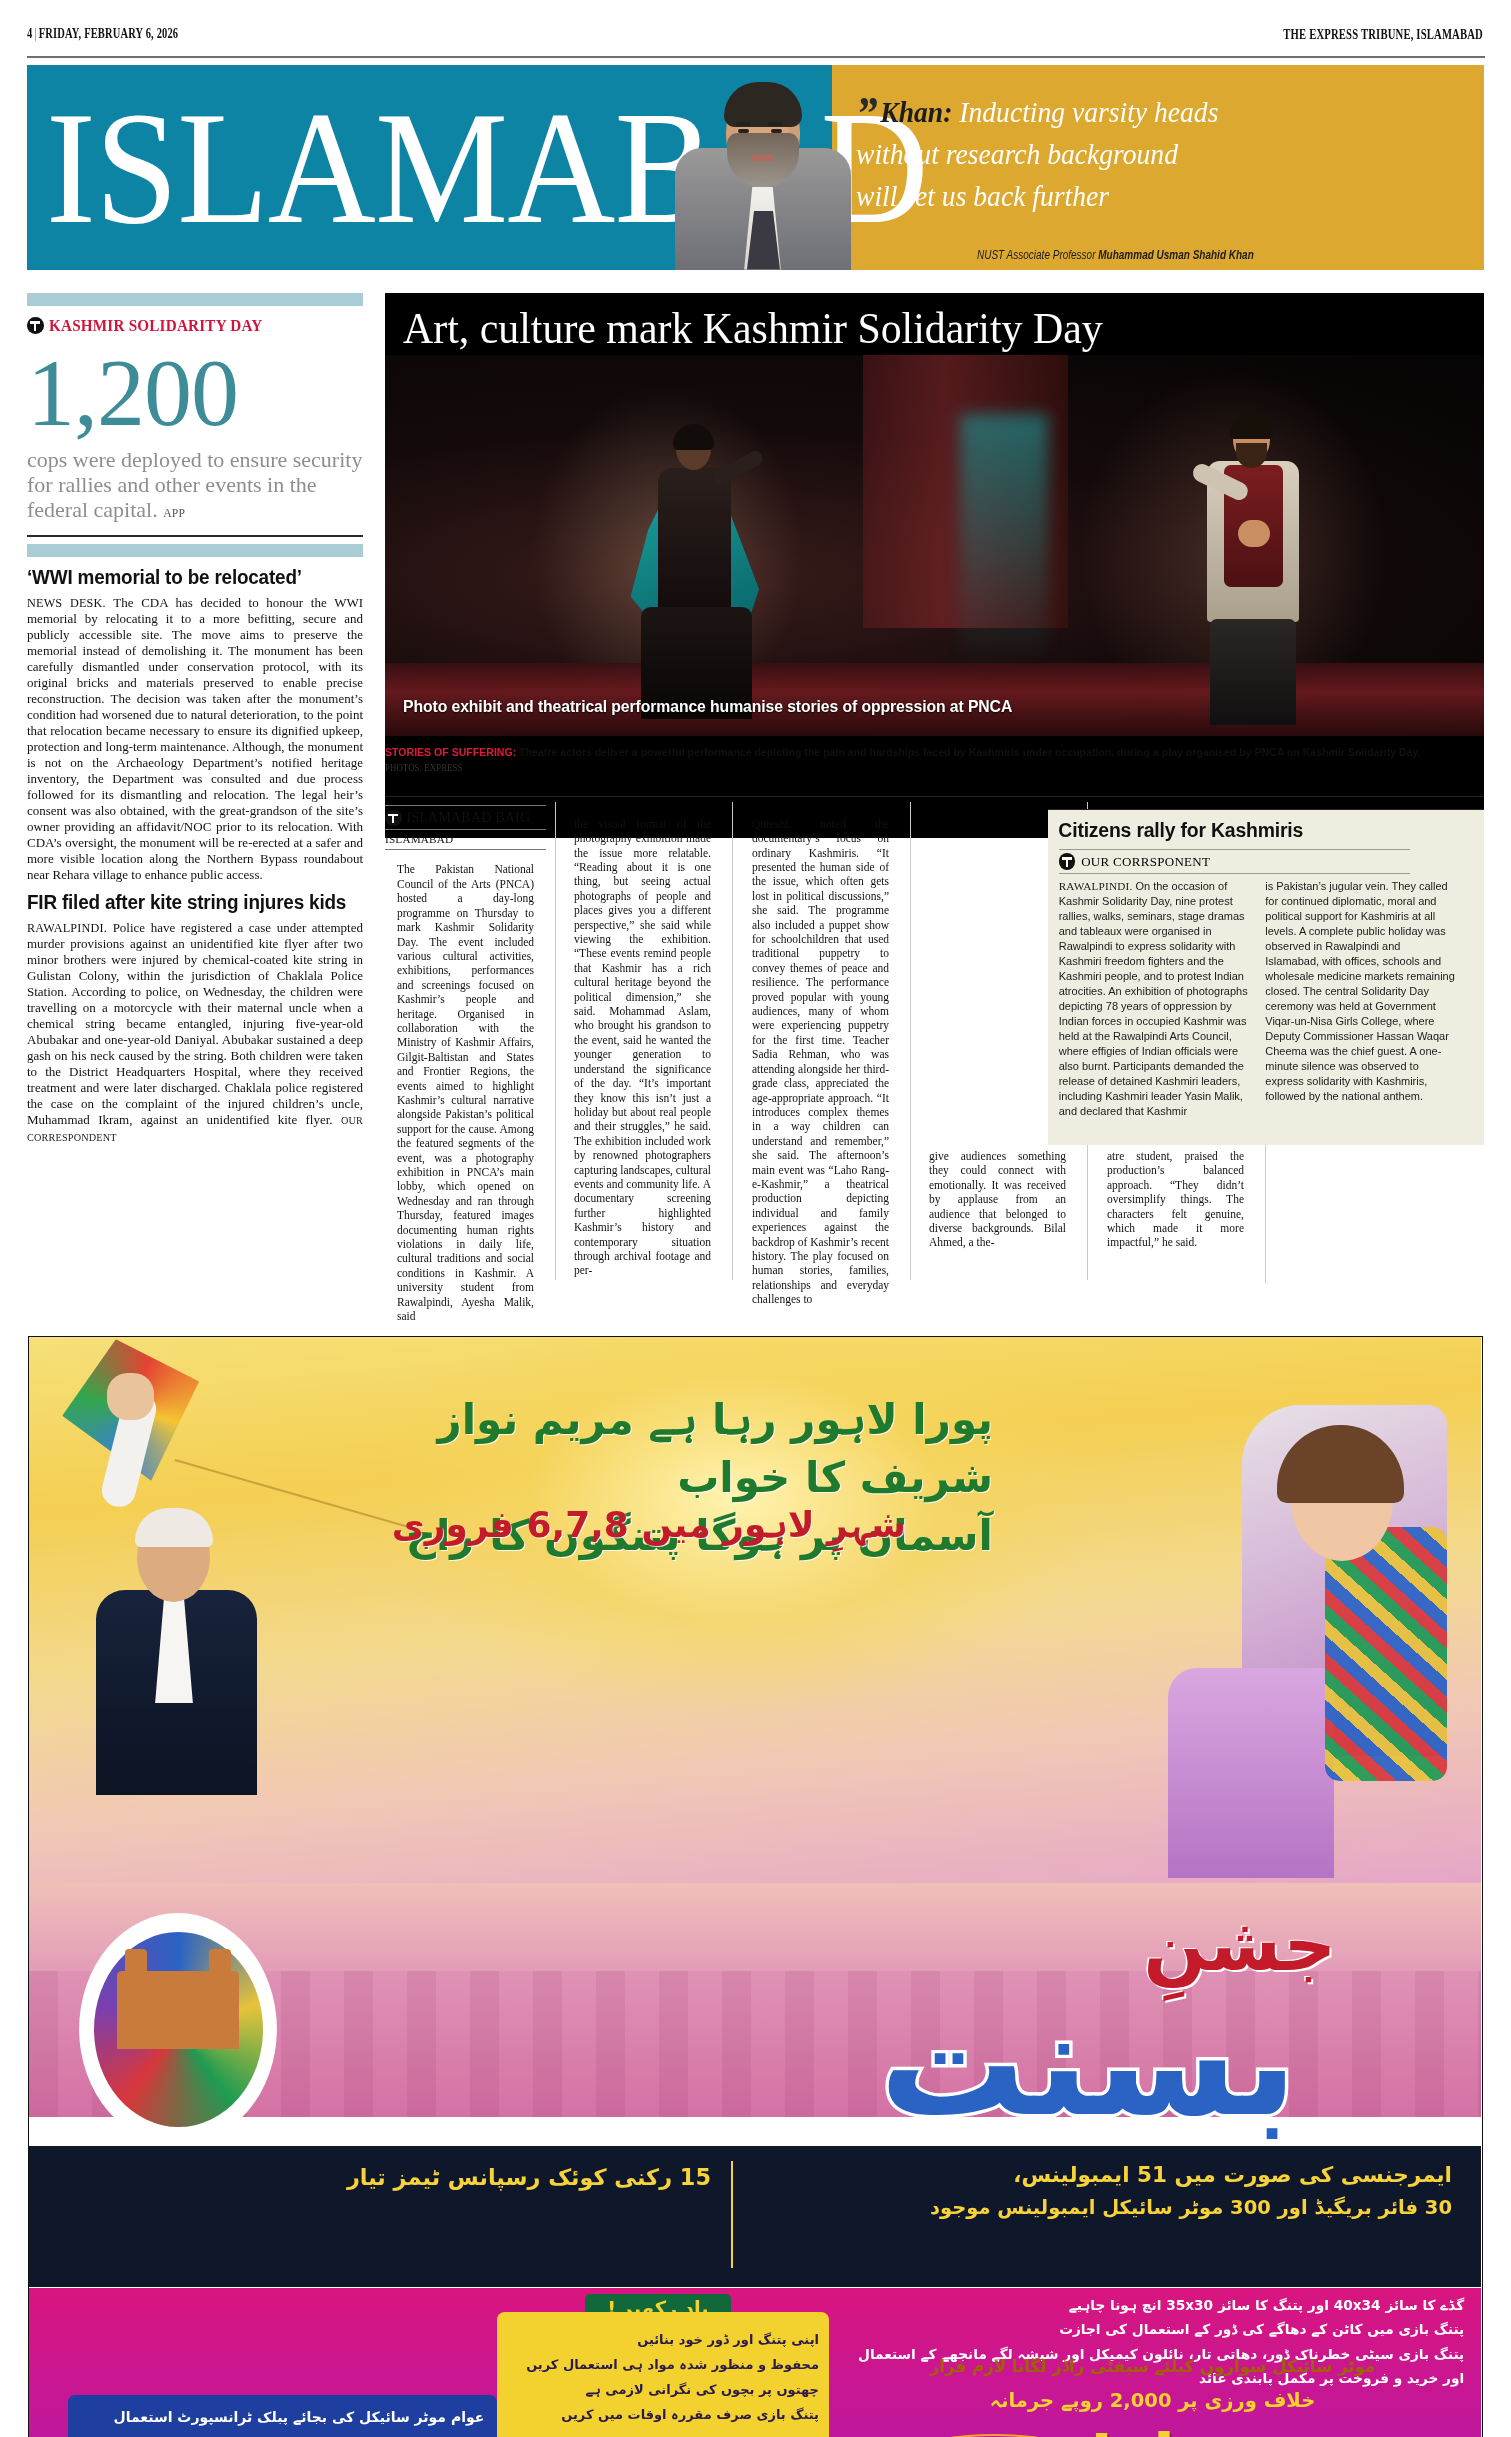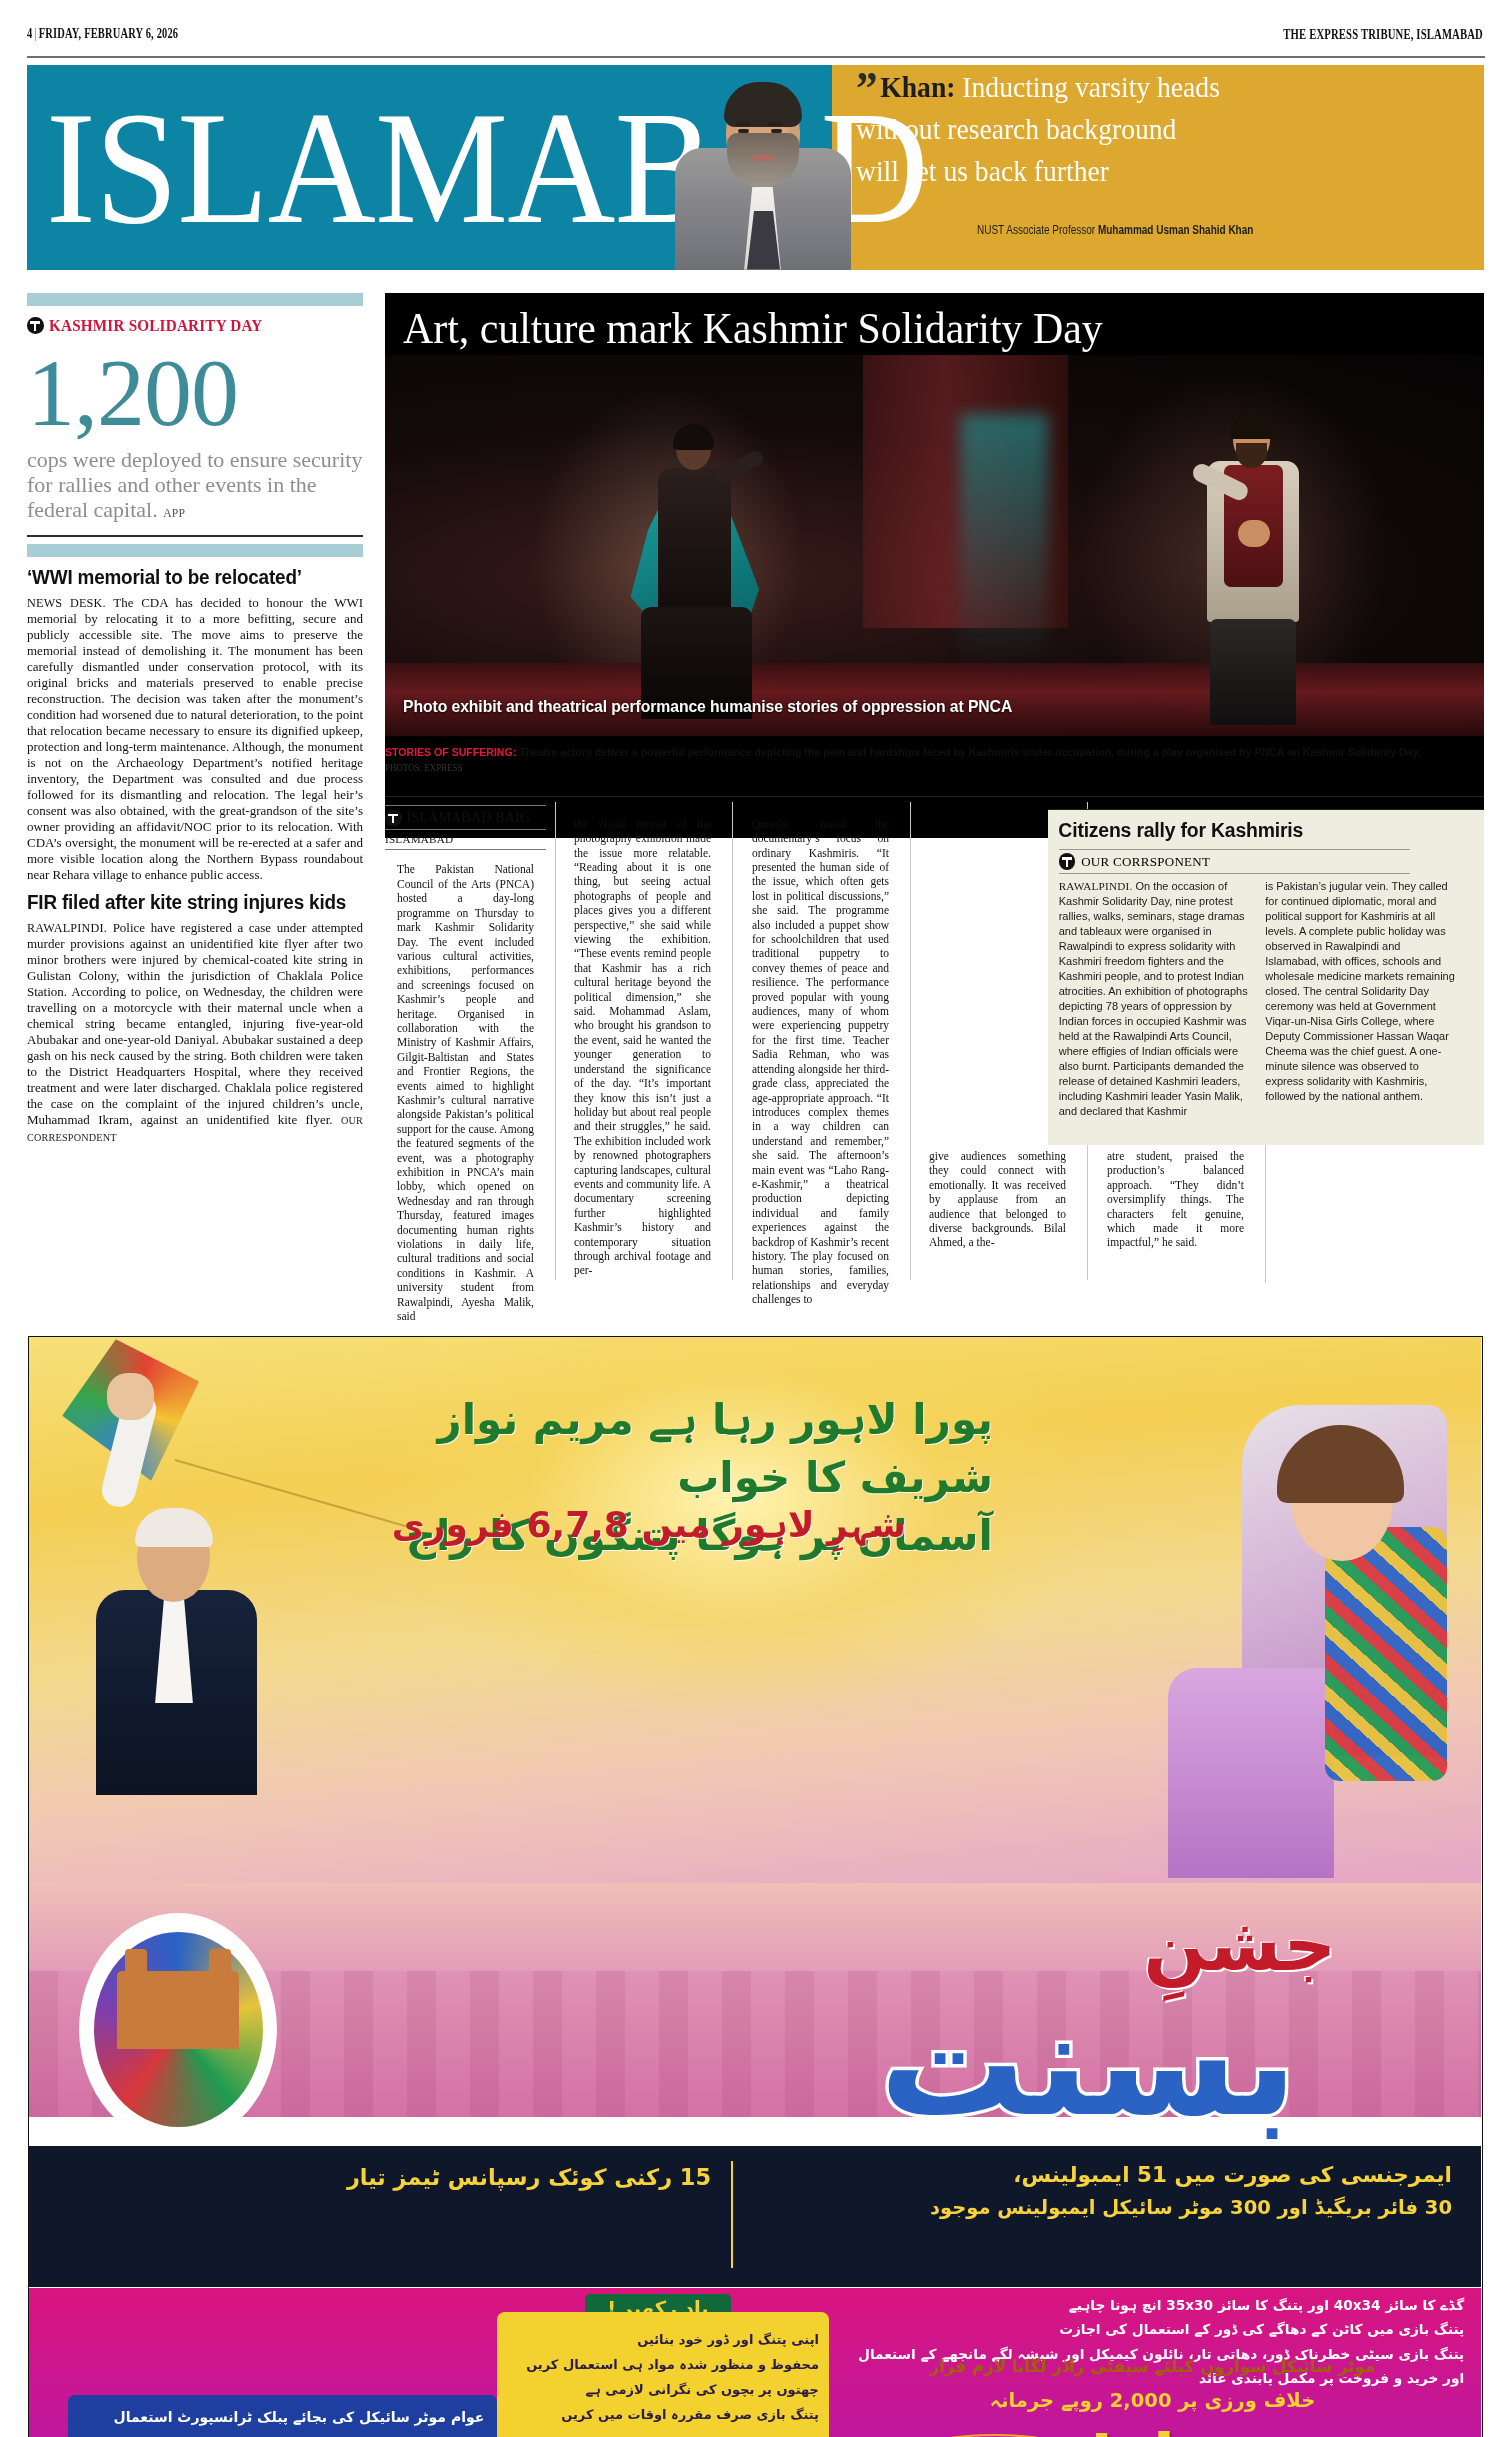--- a/index.html
+++ b/index.html
@@ -47,21 +47,21 @@
      background:#2d2721; border-radius:39px 39px 12.7px 12.7px; }
   .mp-beard { position:absolute; left:52px; top:51px; width:72px; height:54px;
      background:linear-gradient(180deg,#6e6257,#9c958c); border-radius:10.7px 10.7px 34px 34px; opacity:.95;}
   .mp-face { position:absolute; left:61px; top:32px; width:53px; height:42px; background:#d7a67c; border-radius:22.4px;}
   .mp-eyeL,.mp-eyeR { position:absolute; top:47px; width:10.7px; height:4.9px; background:#2a2018; border-radius:2.9px;}
   .mp-eyeL{ left:63px;} .mp-eyeR{ left:96px;}
   .mp-browL,.mp-browR { position:absolute; top:40px; width:14.6px; height:4.4px; background:#26201a; border-radius:2.9px;}
   .mp-browL{ left:61px;} .mp-browR{ left:93px;}
   .mp-mouth { position:absolute; left:77px; top:73px; width:22.4px; height:6.3px; background:#b06a62; border-radius:3.9px;}
 
-  .quote-box { position:absolute; left:829px; top:1px; width:614px; height:180px; }
+  .quote-box { position:absolute; left:829px; top:26px; width:614px; height:180px;font-style:italic; }
   .qmark { display:inline-block; color:#2b2b2b; font-size:47px; line-height:0.6; font-weight:700;
            transform:translateY(6.8px); margin-right:2.9px; font-family:"Liberation Serif",serif;}
   .q-line { color:#ffffff; font-size:30px; line-height:42px; font-family:"Liberation Serif",serif;
             white-space:nowrap; transform:scaleX(0.92); transform-origin:left center; }
   .q-line.l1 { color:#ffffff; }
   .q-name { color:#1d1d1d; font-weight:700; }
   .q-credit { position:absolute; left:121px; top:157px; font-family:"Liberation Sans",sans-serif;
               font-size:12.2px; color:#1d1d1d; transform:scaleX(0.82); transform-origin:left center;
               white-space:nowrap; }
   .q-credit b { font-weight:700; }

